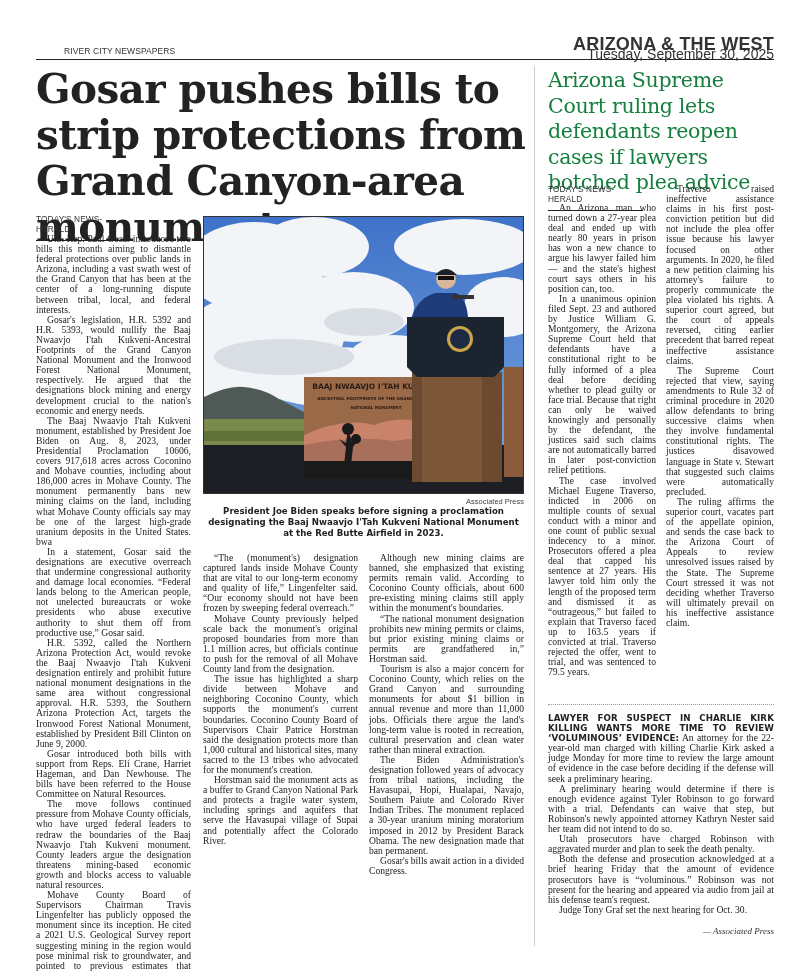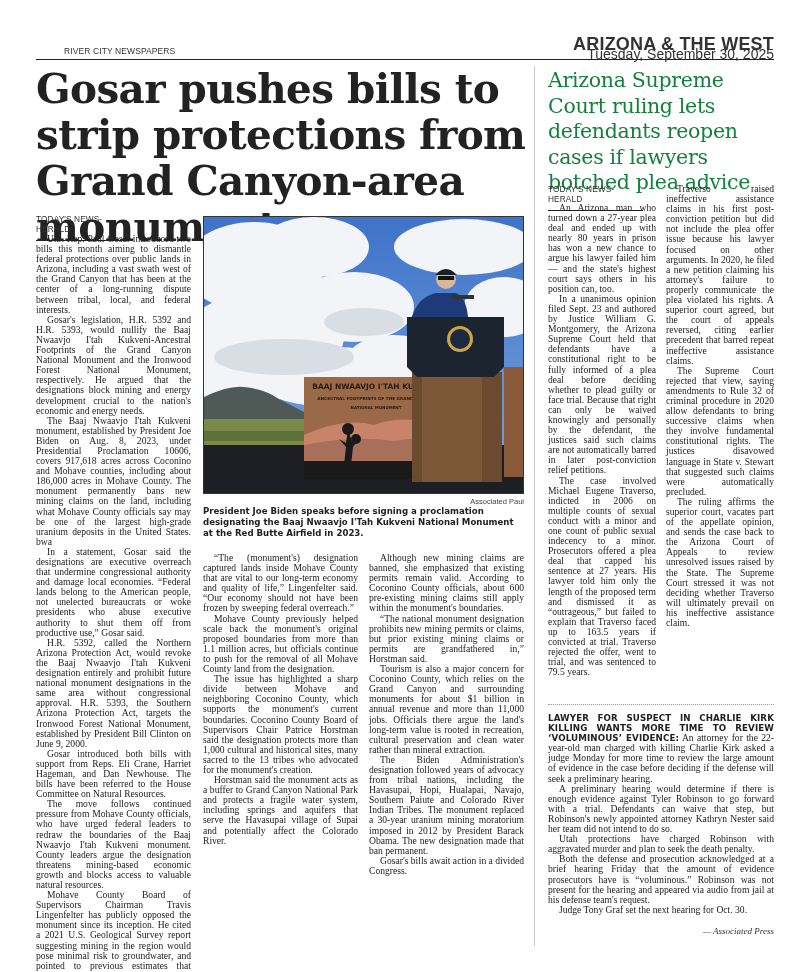--- a/index.html
+++ b/index.html
@@ -18,21 +18,21 @@
 
   .col { position: absolute; font-family: "Liberation Serif", serif; font-size: 9.6px; line-height: 10.1px; color: #222; text-align: justify; hyphens: manual; }
   .col p { text-indent: 11px; }
   .col1 { left: 36px; top: 234px; width: 155px; }
   .col2 { left: 203px; top: 553px; width: 155px; }
   .col3 { left: 369px; top: 553px; width: 155px; }
 
   .photo { position: absolute; left: 203px; top: 216px; width: 321px; height: 278px; overflow: hidden; background: #4a78c4; border: 1px solid #333; }
   .photo svg { display: block; }
   .photo-credit { position: absolute; left: 203px; top: 497px; width: 321px; text-align: right; font-family: "Liberation Sans", sans-serif; font-size: 7.5px; color: #444; }
-  .photo-caption { position: absolute; left: 203px; top: 506px; width: 321px; font-family: "DejaVu Sans", sans-serif; font-weight: bold; font-size: 8.6px; line-height: 11px; color: #222; }
+  .photo-caption { position: absolute; left: 203px; top: 506px; width: 321px; font-family: "DejaVu Sans", sans-serif; font-weight: bold; font-size: 8.6px; line-height: 11px; color: #222; text-align: center; }
 
   .vrule { position: absolute; left: 534px; top: 66px; width: 1px; height: 880px; background: #ccc; }
 
   .side-headline { position: absolute; left: 548px; top: 68px; width: 228px; font-family: "DejaVu Serif", serif; font-weight: normal; font-size: 20.5px; line-height: 25.5px; color: #15803d; letter-spacing: -0.3px; }
   .byline.side { position: absolute; left: 548px; top: 184px; }
 
   .scol { position: absolute; font-family: "Liberation Serif", serif; font-size: 9.6px; line-height: 10.1px; color: #222; text-align: justify; }
   .scol p { text-indent: 11px; }
   .scol1 { left: 548px; top: 203px; width: 108px; }
   .scol2 { left: 666px; top: 184px; width: 108px; }
@@ -125,21 +125,21 @@
     <circle cx="256" cy="122" r="10" fill="#1c2a44"></circle>
 
     <path d="M208 100 Q214 80 232 76 L252 76 Q262 80 264 100 Z" fill="#1e3a78"></path>
     <circle cx="242" cy="62" r="10" fill="#d8b79a"></circle>
     <path d="M231 58 Q242 46 253 58 Z" fill="#1a1f2a"></path>
     <rect x="234" y="59" width="16" height="4" fill="#111"></rect>
 
     <rect x="248" y="78" width="22" height="4" fill="#333"></rect>
   </svg>
 </div>
-<div class="photo-credit">Associated Paul</div>
+<div class="photo-credit">Associated Press</div>
 <div class="photo-caption">President Joe Biden speaks before signing a proclamation designating the Baaj Nwaavjo I'Tah Kukveni National Monument at the Red Butte Airfield in 2023.</div>
 
 <div class="col col2">
   <p>“The (monument's) designation captured lands inside Mohave County that are vital to our long-term economy and quality of life,” Lingenfelter said. “Our economy should not have been frozen by sweeping federal overreach.”</p>
   <p>Mohave County previously helped scale back the monument's original proposed boundaries from more than 1.1 million acres, but officials continue to push for the removal of all Mohave County land from the designation.</p>
   <p>The issue has highlighted a sharp divide between Mohave and neighboring Coconino County, which supports the monument's current boundaries. Coconino County Board of Supervisors Chair Patrice Horstman said the designation protects more than 1,000 cultural and historical sites, many sacred to the 13 tribes who advocated for the monument's creation.</p>
   <p>Horstman said the monument acts as a buffer to Grand Canyon National Park and protects a fragile water system, including springs and aquifers that serve the Havasupai village of Supai and potentially affect the Colorado River.</p>
 </div>
 
 <div class="col col3">
@@ -167,17 +167,17 @@
 </div>
 
 <div class="dotrule"></div>
 
 <div class="brief">
   <p class="first">
     <span class="kicker">LAWYER FOR SUSPECT IN CHARLIE KIRK KILLING WANTS MORE TIME TO REVIEW ‘VOLUMINOUS’ EVIDENCE:</span>
     <span>An attorney for the 22-year-old man charged with killing Charlie Kirk asked a judge Monday for more time to review the large amount of evidence in the case before deciding if the defense will seek a preliminary hearing.</span>
   </p>
   <p>A preliminary hearing would determine if there is enough evidence against Tyler Robinson to go forward with a trial. Defendants can waive that step, but Robinson's newly appointed attorney Kathryn Nester said her team did not intend to do so.</p>
-  <p>Utah protections have charged Robinson with aggravated murder and plan to seek the death penalty.</p>
+  <p>Utah prosecutors have charged Robinson with aggravated murder and plan to seek the death penalty.</p>
   <p>Both the defense and prosecution acknowledged at a brief hearing Friday that the amount of evidence prosecutors have is “voluminous.” Robinson was not present for the hearing and appeared via audio from jail at his defense team's request.</p>
   <p>Judge Tony Graf set the next hearing for Oct. 30.</p>
 </div>
 <div class="brief-credit">— Associated Press</div>
 
 </body></html>

